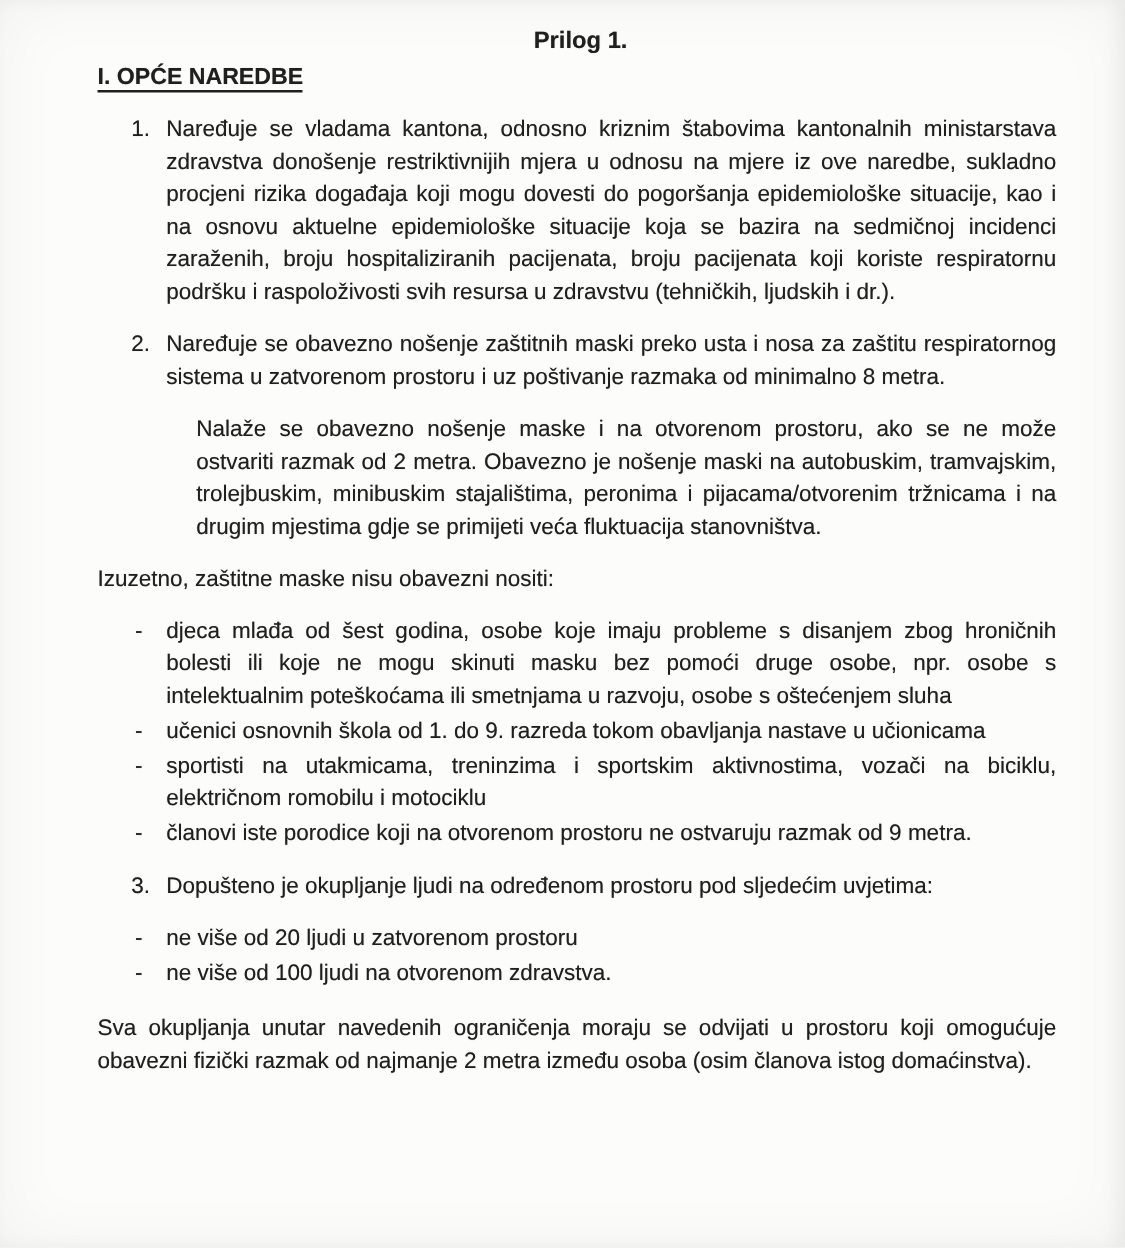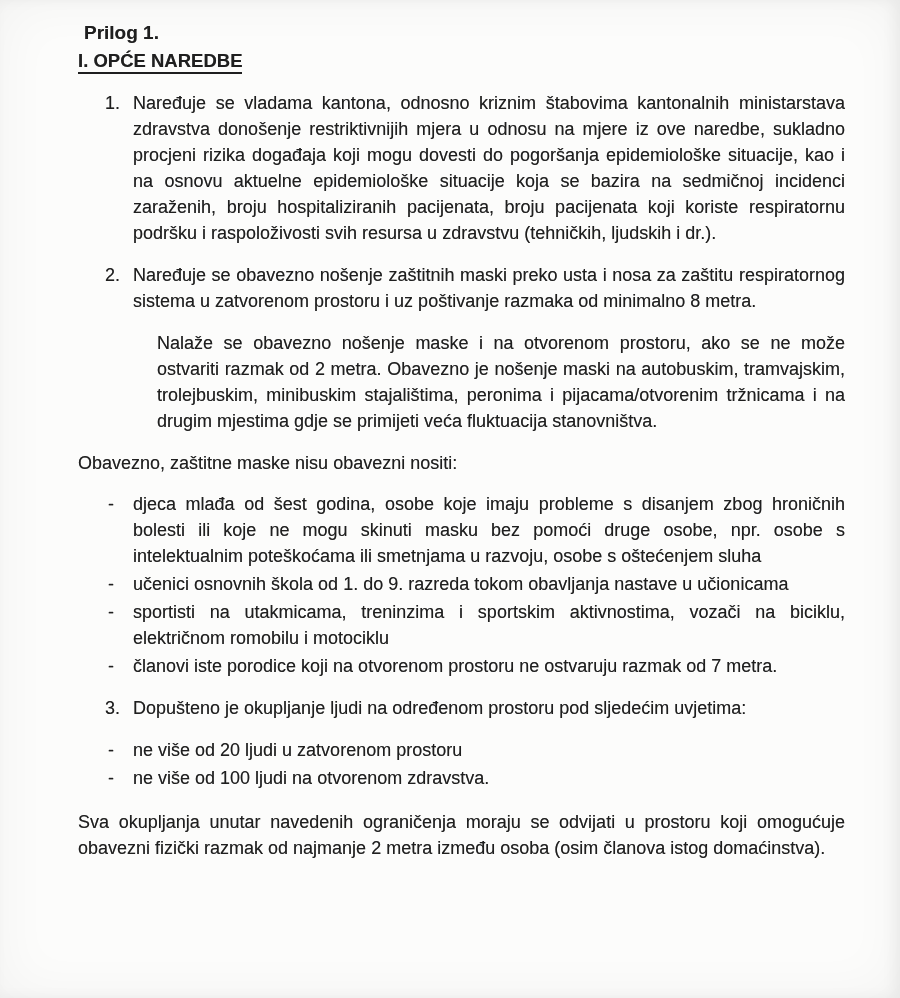--- a/index.html
+++ b/index.html
@@ -20,20 +20,21 @@
     font-family: "Liberation Sans", "DejaVu Sans", sans-serif;
     font-size: 18px;
     line-height: 26px;
     color: #1f1f1f;
     text-shadow: 0 0 0.6px rgba(40,40,40,0.55);
   }
   .annex {
     font-weight: bold;
     font-size: 19px;
     margin: 0 0 2px 6px;
+    text-align: center;
   }
   .doc-title {
     text-align: center;
     font-weight: bold;
     font-size: 18.5px;
     line-height: 25px;
     margin-bottom: 18px;
     letter-spacing: 0.2px;
   }
   .section-heading {
@@ -102,38 +103,38 @@
     <div class="order-text">Naređuje se vladama kantona, odnosno kriznim štabovima kantonalnih ministarstava zdravstva donošenje restriktivnijih mjera u odnosu na mjere iz ove naredbe, sukladno procjeni rizika događaja koji mogu dovesti do pogoršanja epidemiološke situacije, kao i na osnovu aktuelne epidemiološke situacije koja se bazira na sedmičnoj incidenci zaraženih, broju hospitaliziranih pacijenata, broju pacijenata koji koriste respiratornu podršku i raspoloživosti svih resursa u zdravstvu (tehničkih, ljudskih i dr.).</div>
   </div>
 
   <div class="order">
     <div class="num-col">2.</div>
     <div class="order-text">Naređuje se obavezno nošenje zaštitnih maski preko usta i nosa za zaštitu respiratornog sistema u zatvorenom prostoru i uz poštivanje razmaka od minimalno 8 metra.</div>
   </div>
 
   <div class="continuation">Nalaže se obavezno nošenje maske i na otvorenom prostoru, ako se ne može ostvariti razmak od 2 metra. Obavezno je nošenje maski na autobuskim, tramvajskim, trolejbuskim, minibuskim stajalištima, peronima i pijacama/otvorenim tržnicama i na drugim mjestima gdje se primijeti veća fluktuacija stanovništva.</div>
 
-  <div class="intro-line">Obavezno, zaštitne maske nisu obavezni nositi:</div>
+  <div class="intro-line">Izuzetno, zaštitne maske nisu obavezni nositi:</div>
 
   <div class="bullet-list">
     <div class="bullet">
       <div class="marker-col">-</div>
       <div class="bullet-text">djeca mlađa od šest godina, osobe koje imaju probleme s disanjem zbog hroničnih bolesti ili koje ne mogu skinuti masku bez pomoći druge osobe, npr. osobe s intelektualnim poteškoćama ili smetnjama u razvoju, osobe s oštećenjem sluha</div>
     </div>
     <div class="bullet">
       <div class="marker-col">-</div>
       <div class="bullet-text">učenici osnovnih škola od 1. do 9. razreda tokom obavljanja nastave u učionicama</div>
     </div>
     <div class="bullet">
       <div class="marker-col">-</div>
       <div class="bullet-text">sportisti na utakmicama, treninzima i sportskim aktivnostima, vozači na biciklu, električnom romobilu i motociklu</div>
     </div>
     <div class="bullet">
       <div class="marker-col">-</div>
-      <div class="bullet-text">članovi iste porodice koji na otvorenom prostoru ne ostvaruju razmak od 7 metra.</div>
+      <div class="bullet-text">članovi iste porodice koji na otvorenom prostoru ne ostvaruju razmak od 9 metra.</div>
     </div>
   </div>
 
   <div class="order">
     <div class="num-col">3.</div>
     <div class="order-text">Dopušteno je okupljanje ljudi na određenom prostoru pod sljedećim uvjetima:</div>
   </div>
 
   <div class="bullet-list" style="margin-bottom:18px">
     <div class="bullet">

